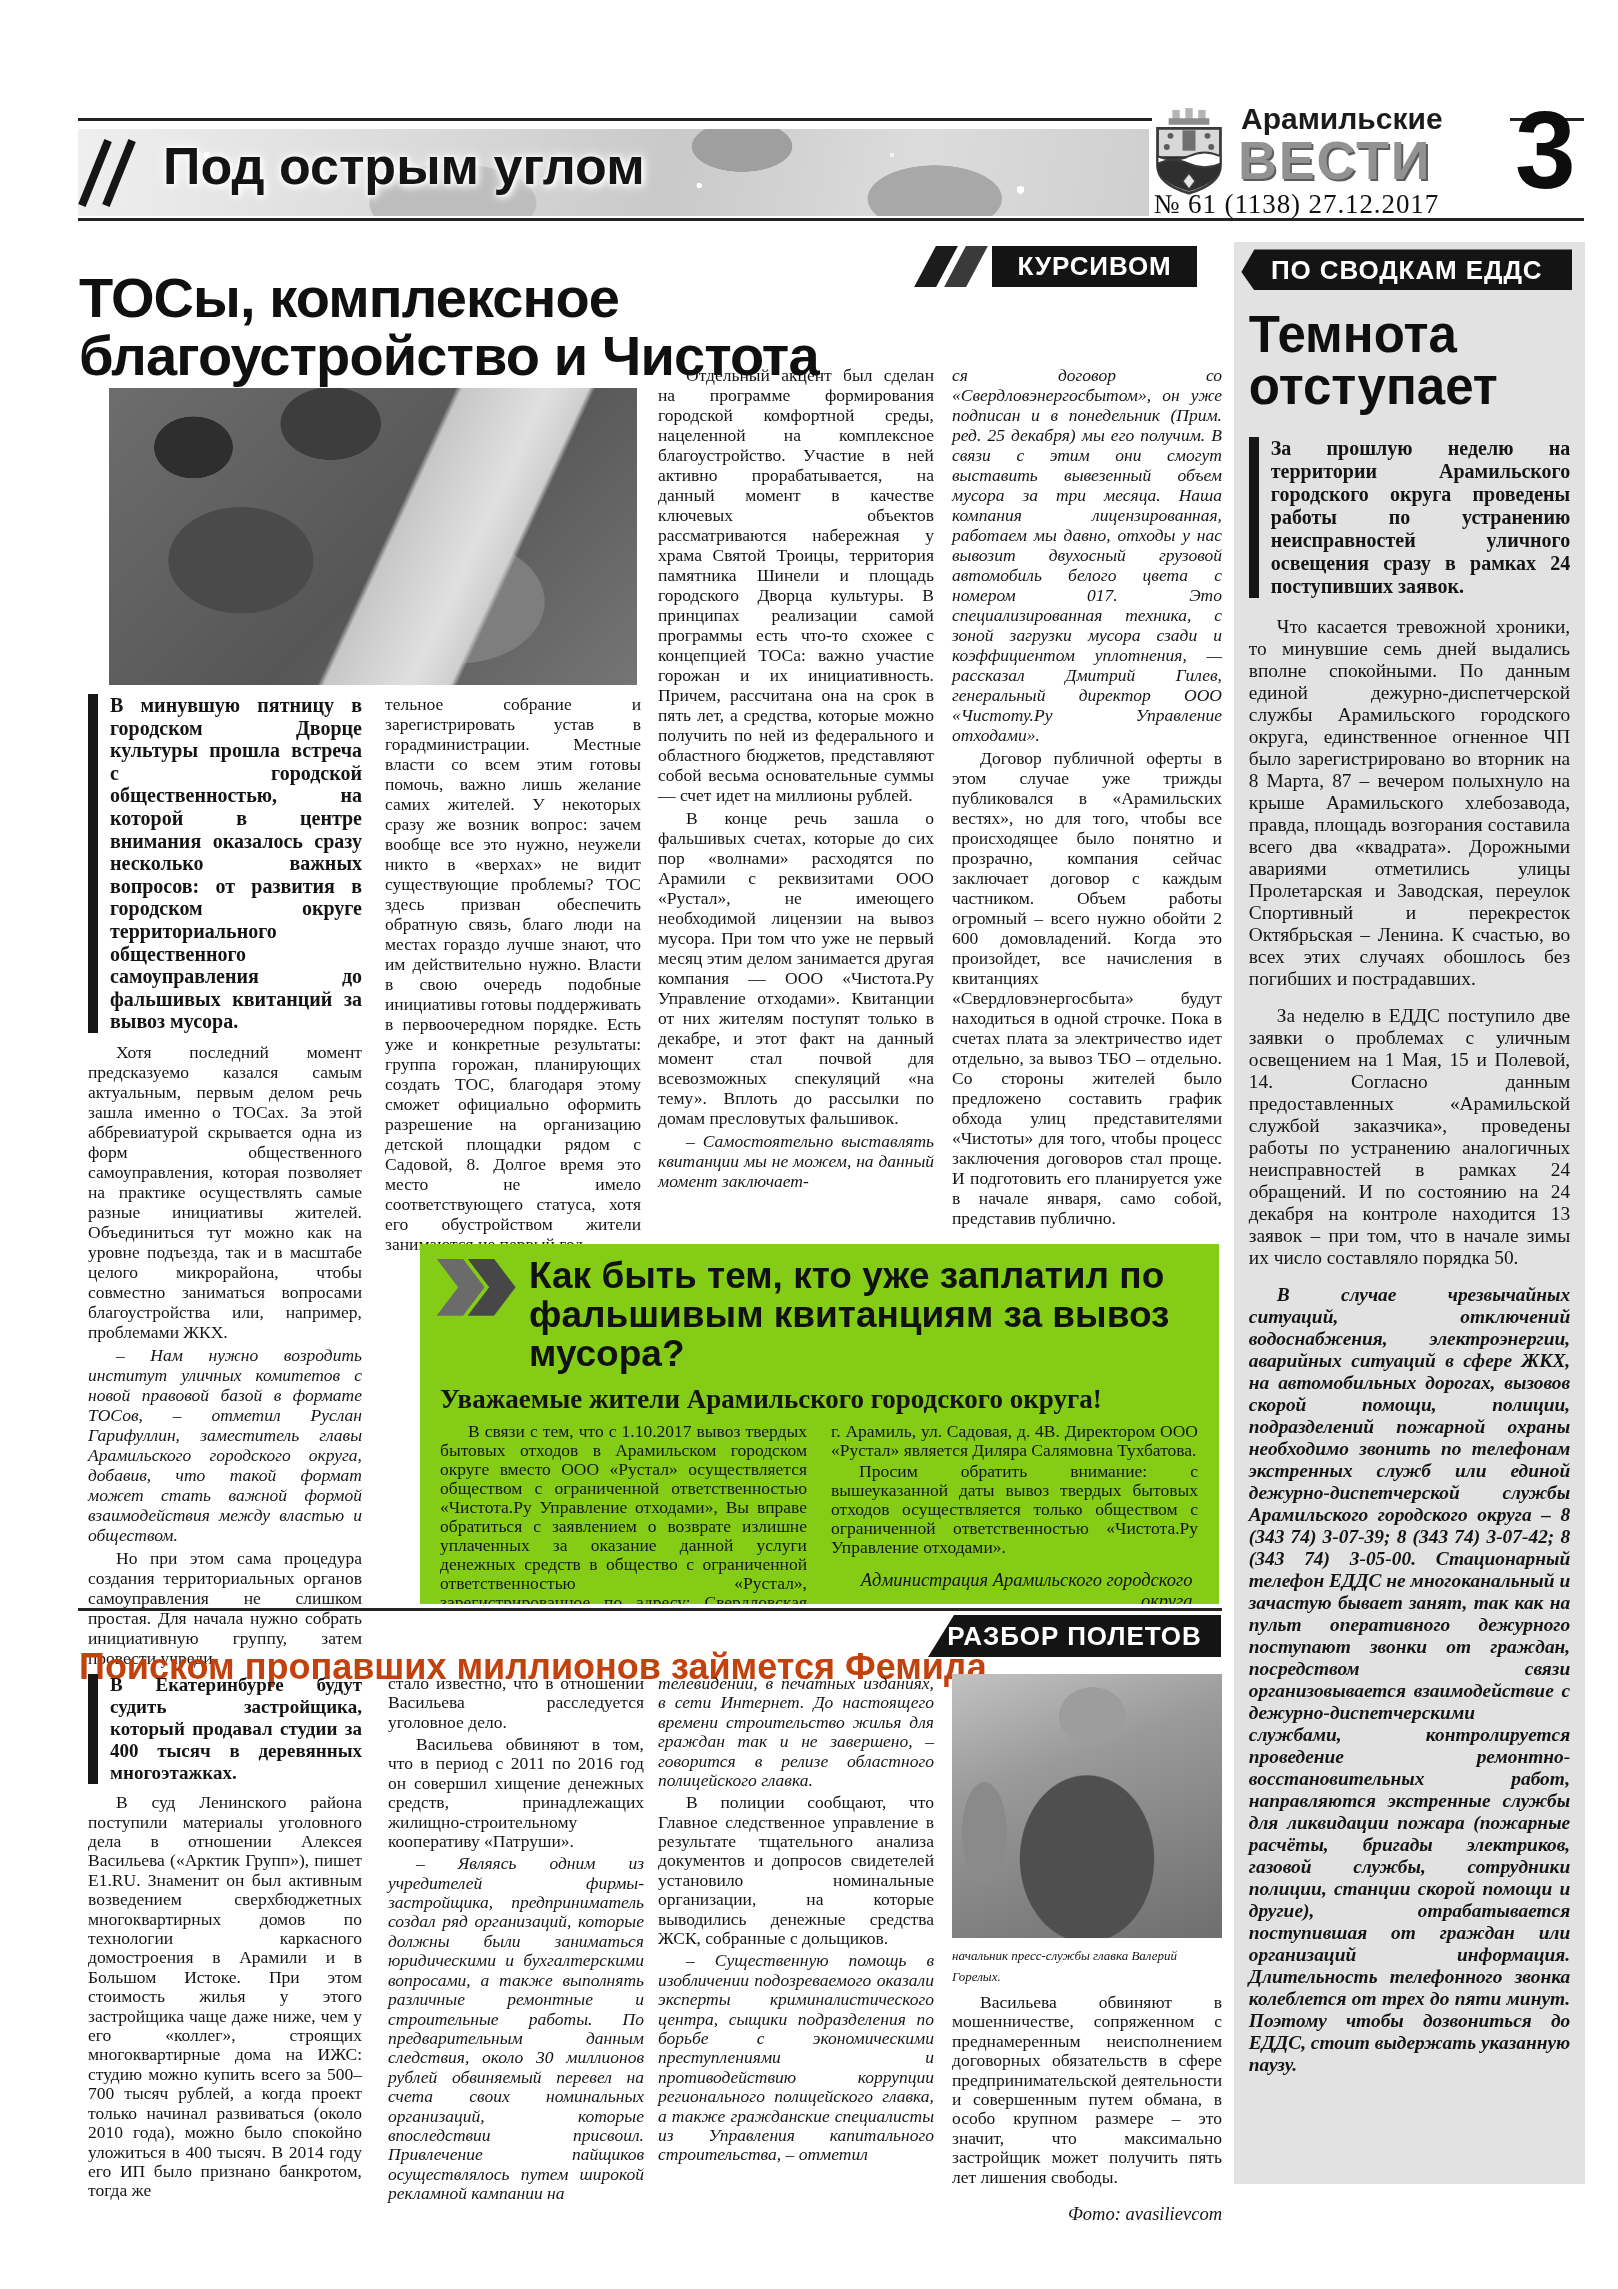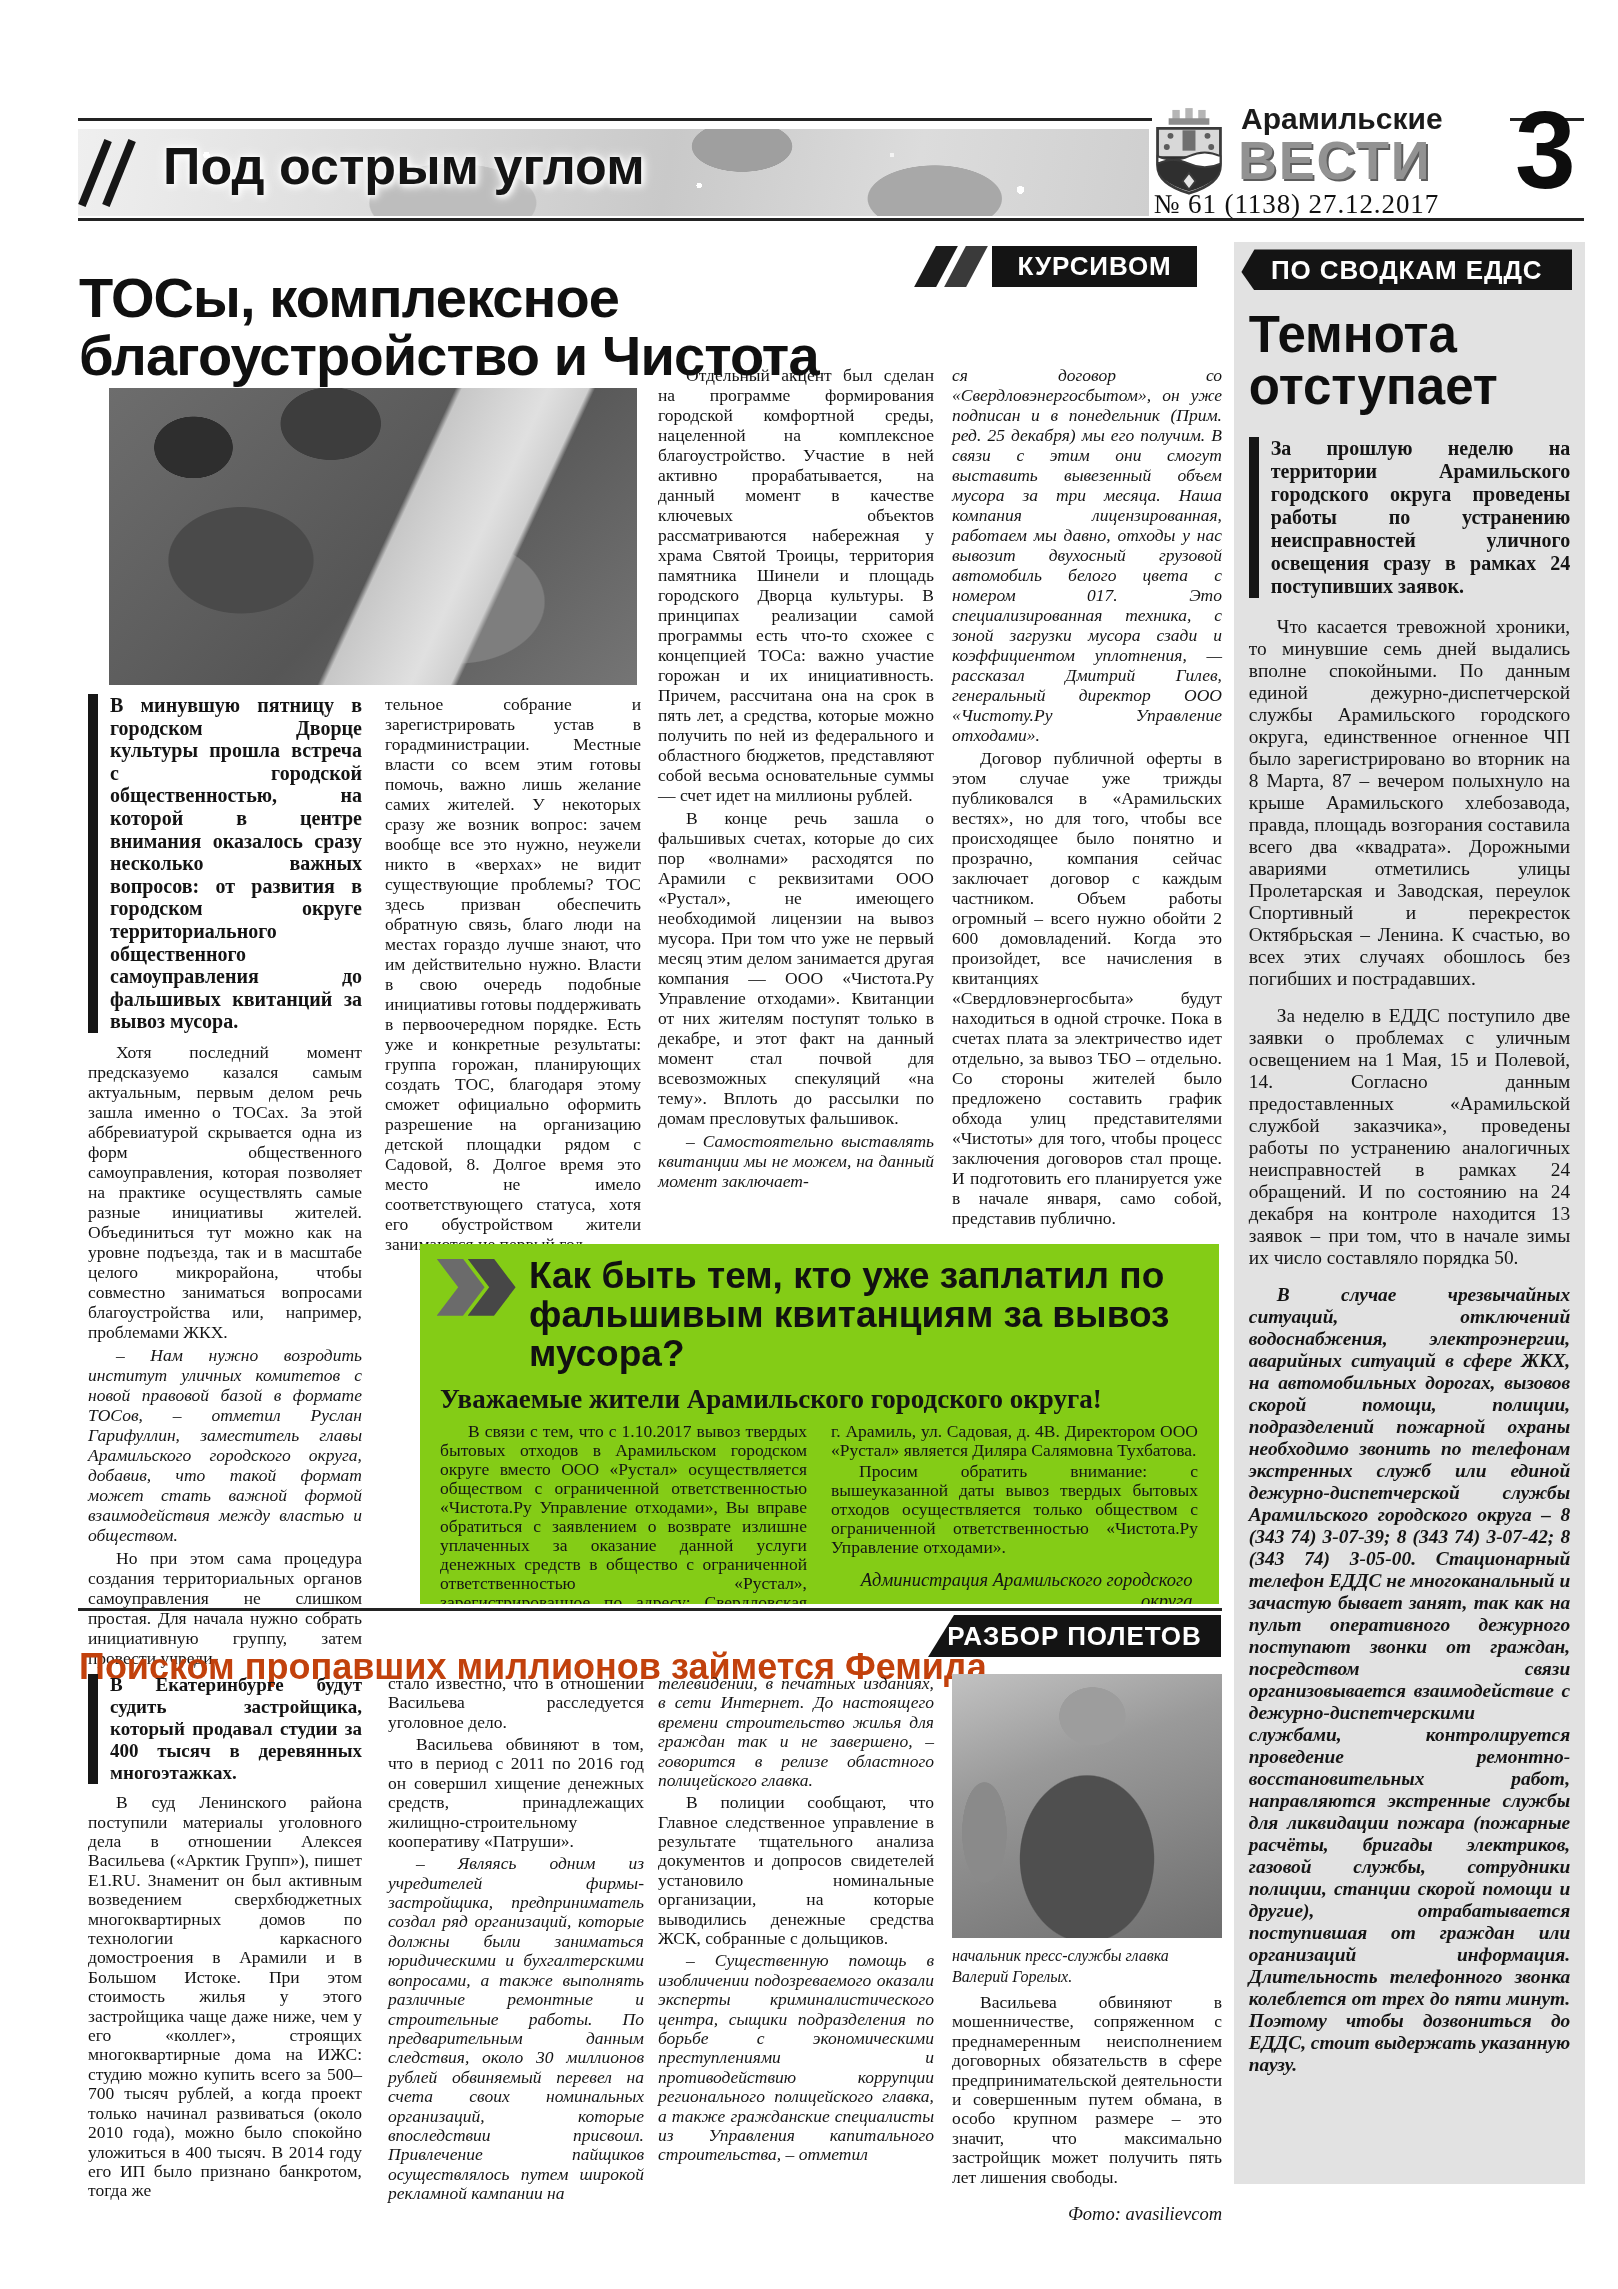--- a/index.html
+++ b/index.html
@@ -83,21 +83,21 @@
   .court-badge{position:absolute;left:928px;top:1615px;width:293px;height:42px;
     clip-path:polygon(26px 0,100% 0,100% 100%,0 100%);}
   .bcol{position:absolute;top:1674px;font-size:17.5px;line-height:19.4px;}
   .bcol .par.lead{font-size:19px;line-height:22px;}
   .photo-suspect{position:relative;width:270px;height:264px;
     background:
       radial-gradient(ellipse 55px 48px at 52% 16%, #9d9d9d 60%, transparent 61%),
       radial-gradient(ellipse 111px 138px at 50% 70%, #4f4f4f 60%, transparent 61%),
       radial-gradient(ellipse 37px 83px at 12% 60%, #8a8a8a 60%, transparent 61%),
       linear-gradient(160deg,#c2c2c2 0%,#9a9a9a 35%,#6e6e6e 100%);}
-  .caption{font-style:italic;font-size:16px;line-height:21px;margin:7.4px 0 5.5px;}
+  .caption{font-style:italic;font-size:13px;line-height:21px;margin:7.4px 0 5.5px;}
   .credit{font-style:italic;font-size:18.5px;text-align:right;margin-top:18.5px;}
   
   .arms{position:absolute;left:0;top:5.5px;}
 </style>
 </head>
 <body>
 
 <div class="page">
 
   <div class="rule" style="left:78px;top:118px;width:1506px;height:2.8px;"></div>

